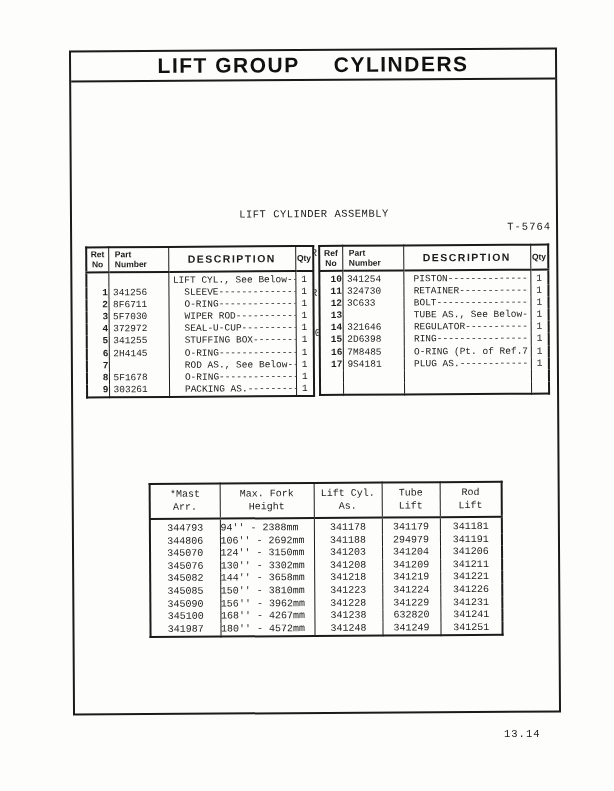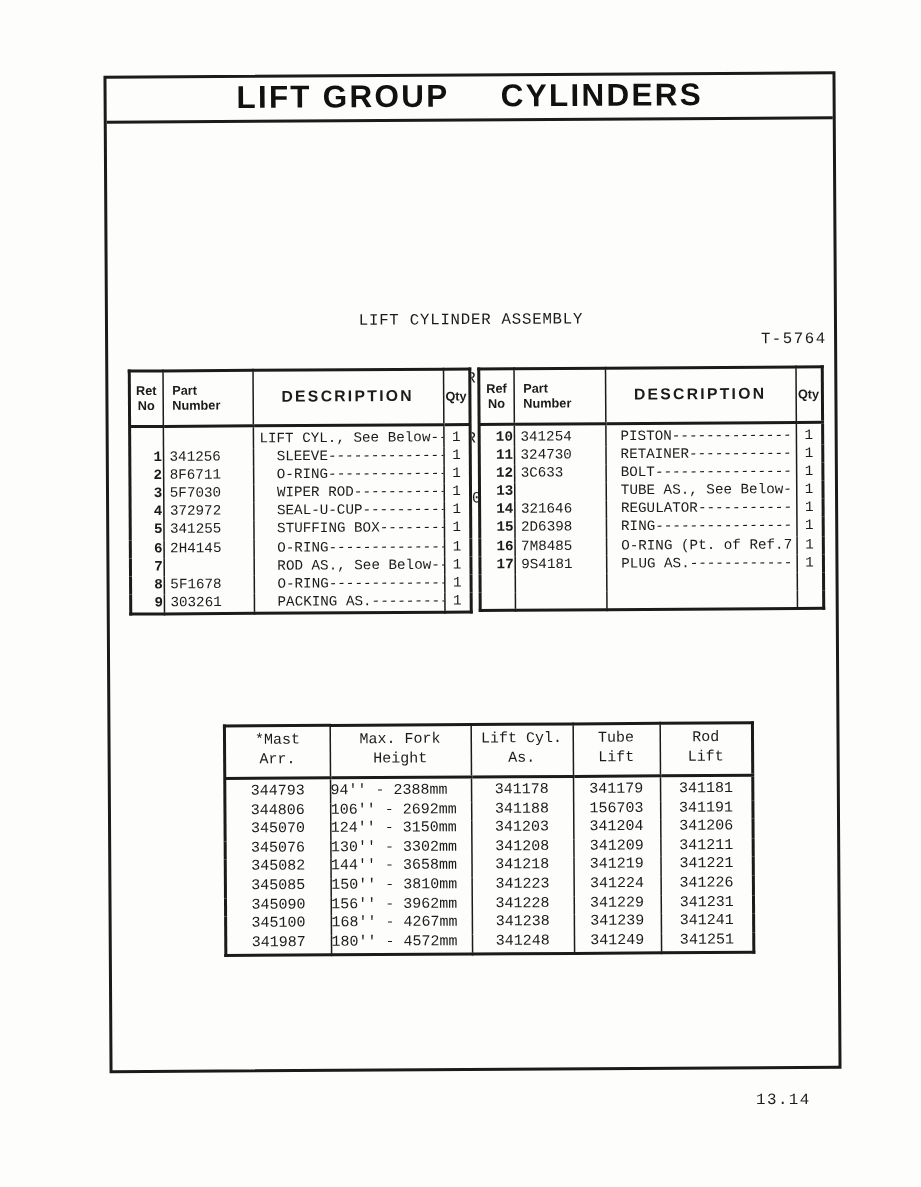--- a/index.html
+++ b/index.html
@@ -62,21 +62,21 @@
   .parts th{
     font-family:"Liberation Sans",sans-serif;
     font-weight:700;
     font-size:8.5px;
     line-height:9.5px;
     white-space:pre-line;
     text-align:center;
     vertical-align:middle;
     border-bottom:2px solid var(--ink);
     border-left:1px solid var(--ink);
-    height:37px;
+    height:25px;
     padding:0 1px;
   }
   .parts th:first-child, .parts td:first-child{border-left:none;}
   .parts th.h-part{text-align:left;padding-left:6px;}
   .parts th.h-desc{font-size:10.5px;letter-spacing:1.5px;}
   .parts td{
     font-family:"Liberation Mono",monospace;
     font-size:9.5px;
     line-height:12.1px;
     height:12.1px;
@@ -346,21 +346,21 @@
           <td class="c-mast">344793</td>
           <td class="c-fork">94'' - 2388mm</td>
           <td class="c-cyl">341178</td>
           <td class="c-tube">341179</td>
           <td class="c-rod">341181</td>
         </tr>
         <tr>
           <td class="c-mast">344806</td>
           <td class="c-fork">106'' - 2692mm</td>
           <td class="c-cyl">341188</td>
-          <td class="c-tube">156703</td>
+          <td class="c-tube">294979</td>
           <td class="c-rod">341191</td>
         </tr>
         <tr>
           <td class="c-mast">345070</td>
           <td class="c-fork">124'' - 3150mm</td>
           <td class="c-cyl">341203</td>
           <td class="c-tube">341204</td>
           <td class="c-rod">341206</td>
         </tr>
         <tr>
@@ -388,21 +388,21 @@
           <td class="c-mast">345090</td>
           <td class="c-fork">156'' - 3962mm</td>
           <td class="c-cyl">341228</td>
           <td class="c-tube">341229</td>
           <td class="c-rod">341231</td>
         </tr>
         <tr>
           <td class="c-mast">345100</td>
           <td class="c-fork">168'' - 4267mm</td>
           <td class="c-cyl">341238</td>
-          <td class="c-tube">341239</td>
+          <td class="c-tube">632820</td>
           <td class="c-rod">341241</td>
         </tr>
         <tr>
           <td class="c-mast">341987</td>
           <td class="c-fork">180'' - 4572mm</td>
           <td class="c-cyl">341248</td>
           <td class="c-tube">341249</td>
           <td class="c-rod">341251</td>
         </tr>
       </tbody>

